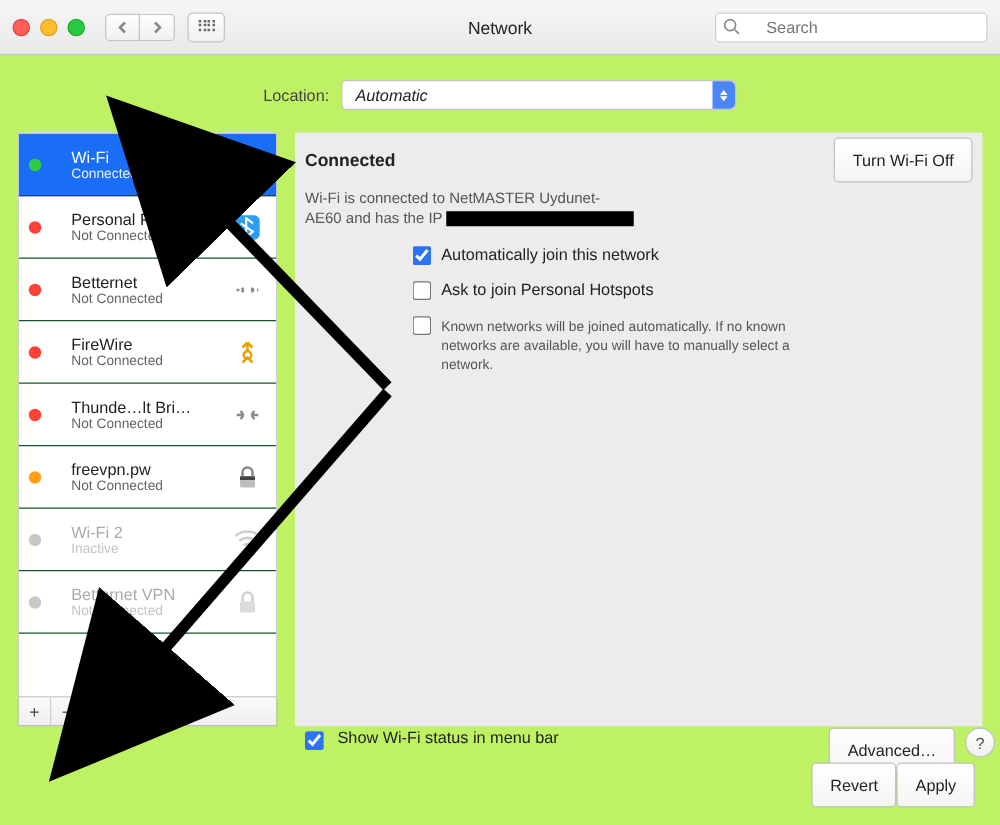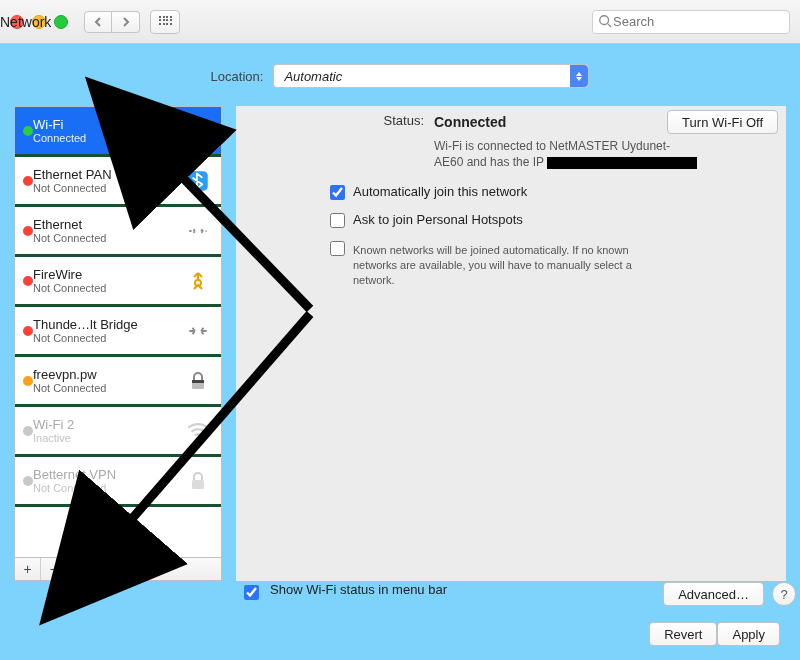--- a/index.html
+++ b/index.html
@@ -46,41 +46,41 @@
   .seg svg { width: 10px; height: 10px; stroke: #888; stroke-width: 2; fill: none; }
   .gridbtn {
     width: 28px; height: 22px; margin-left: 10px;
     background: linear-gradient(#fdfdfd, #f1f1f1);
     border: 1px solid #c5c5c5; border-radius: 4px;
     display: flex; align-items: center; justify-content: center;
   }
   .gridbtn .g { width: 12px; height: 12px; display: grid; grid-template-columns: repeat(4, 2px); grid-auto-rows: 2px; gap: 1.5px; }
   .gridbtn .g span { background: #666; }
   .title {
-    position: absolute; left: 0; right: 0; 
+    position: absolute; left: 0; right: 0; text-align: center;
     font-size: 14px; pointer-events: none;
   }
   .search {
     margin-left: auto;
     position: relative;
   }
   .search input {
     width: 170px; height: 22px; border-radius: 4px;
     border: 1px solid #cfcfcf; background: #fff;
-    padding: 0 6px 0 20px; font-size: 13px; color: #555;
+    padding: 0 6px 0 40px; font-size: 13px; color: #555;
   }
   .search .mag {
     position: absolute; left: 6px; top: 4px; width: 14px; height: 14px;
     stroke: #888; stroke-width: 1.5; fill: none;
   }
   
   .window-body {
     height: calc(660px - 44px);
     box-sizing: border-box;
-    background: #7dd3fc;
+    background: #bef264;
     position: relative;
   }
   .location-row {
     display: flex; align-items: center; justify-content: center;
     gap: 10px; padding: 20px 0 18px 0;
   }
   .location-row label { color: #444; }
   .popup {
     position: relative;
     height: 22px; background: #fff; border: 1px solid #c3c3c3;
@@ -106,22 +106,22 @@
   .sidebar {
     width: 208px;
     display: flex; flex-direction: column;
   }
   .svc-list {
     background: #fff; border: 1px solid #bfbfbf;
     height: 450px; overflow: hidden;
   }
   .svc {
     display: flex; align-items: center;
-    height: 50px; padding: 0 8px 0 8px; border-bottom: 3px solid #14532d;
-    gap: 0; box-sizing: border-box;
+    height: 50px; padding: 0 8px 0 8px; border-bottom: 1px solid #14532d;
+    gap: 24px; box-sizing: border-box;
   }
   .svc .status-dot { width: 10px; height: 10px; border-radius: 50%; flex-shrink: 0; }
   .svc .labels { flex: 1; overflow: hidden; }
   .svc .name { font-size: 13px; white-space: nowrap; overflow: hidden; text-overflow: ellipsis; }
   .svc .sub { font-size: 11px; opacity: 0.7; }
   .svc .icon { width: 30px; height: 30px; display: flex; align-items: center; justify-content: center; }
   .svc.selected { background: #1a6df5; color: #fff; }
   .svc.selected .sub { opacity: 0.9; }
   .svc.inactive .name, .svc.inactive .sub { color: #aaa; }
   .sd-green { background: #2ecc40; }
@@ -150,21 +150,21 @@
   .row .lbl {
     width: 180px; text-align: right; padding-right: 10px; padding-top: 3px;
     color: #333;
   }
   .row .val { flex: 1; }
   .status-line { display: flex; align-items: center; gap: 10px; }
   .status-line strong { font-weight: 600; font-size: 14px; }
   .pushbtn {
     background: linear-gradient(#ffffff,#f4f4f4);
     border: 1px solid #c2c2c2; border-radius: 4px;
-    height: 24px; padding: 0 14px; font-size: 13px; color: #222;
+    height: 36px; padding: 0 14px; font-size: 13px; color: #222;
   }
   .turnoff { margin-left: auto; }
   .desc { font-size: 12px; color: #555; margin-top: 4px; line-height: 1.35; }
   .desc .censor { display: inline-block; width: 150px; height: 12px; background: #000; vertical-align: middle; }
   .checkbox-row {
     display: flex; align-items: flex-start; gap: 8px; margin: 0 0 12px 86px;
   }
   .checkbox-row input[type=checkbox] {
     width: 15px; height: 15px; margin: 1px 0 0 0;
     accent-color: #2d73f5;
@@ -268,35 +268,35 @@
                 <path d="M6 12.5a10 10 0 0 1 12 0"></path>
                 <path d="M9 16a6 6 0 0 1 6 0"></path>
                 <circle cx="12" cy="19" r="1.4" fill="#cfe2ff" stroke="none"></circle>
             </svg>
           </div>
         </div>
 
         <div class="svc">
           <span class="status-dot sd-red"></span>
           <div class="labels">
-            <div class="name">Ethernet PAN</div>
+            <div class="name">Personal PAN</div>
             <div class="sub">Not Connected</div>
           </div>
           <div class="icon">
             <svg viewBox="0 0 24 24" width="26" height="26">
                 <rect x="3" y="3" width="18" height="18" rx="4" fill="#2a9df4"></rect>
                 <path d="M11 5v14l5-4-9-6m9-0l-5-4v14l-5-4" fill="none" stroke="#fff" stroke-width="1.6" stroke-linejoin="round"></path>
               </svg>
           </div>
         </div>
 
         <div class="svc">
           <span class="status-dot sd-red"></span>
           <div class="labels">
-            <div class="name">Ethernet</div>
+            <div class="name">Betternet</div>
             <div class="sub">Not Connected</div>
           </div>
           <div class="icon">
             <svg viewBox="0 0 24 24" width="26" height="26" fill="none" stroke="#8a8a8a" stroke-width="1.8">
                 <path d="M4 12h5m6 0h5M9 12l-2-3m2 3l-2 3m8-3l2-3m-2 3l2 3" stroke-dasharray="2 2"></path>
               </svg>
           </div>
         </div>
 
         <div class="svc">
@@ -382,21 +382,20 @@
           <svg viewBox="0 0 8 5" width="6" height="4" style="margin-left:2px">
               <path d="M0 0l4 5 4-5z" fill="#555"></path>
             </svg>
         </button>
       </div>
     </div>
 
     <div class="detail">
 
       <div class="row">
-        <div class="lbl">Status:</div>
         <div class="val">
           <div class="status-line">
             <strong>Connected</strong>
             <button class="pushbtn turnoff">Turn Wi-Fi Off</button>
           </div>
           <div class="desc">
             <span>Wi-Fi is connected to NetMASTER Uydunet-</span><br>
             <span>AE60 and has the IP</span>
             <span class="censor"></span>
           </div>

